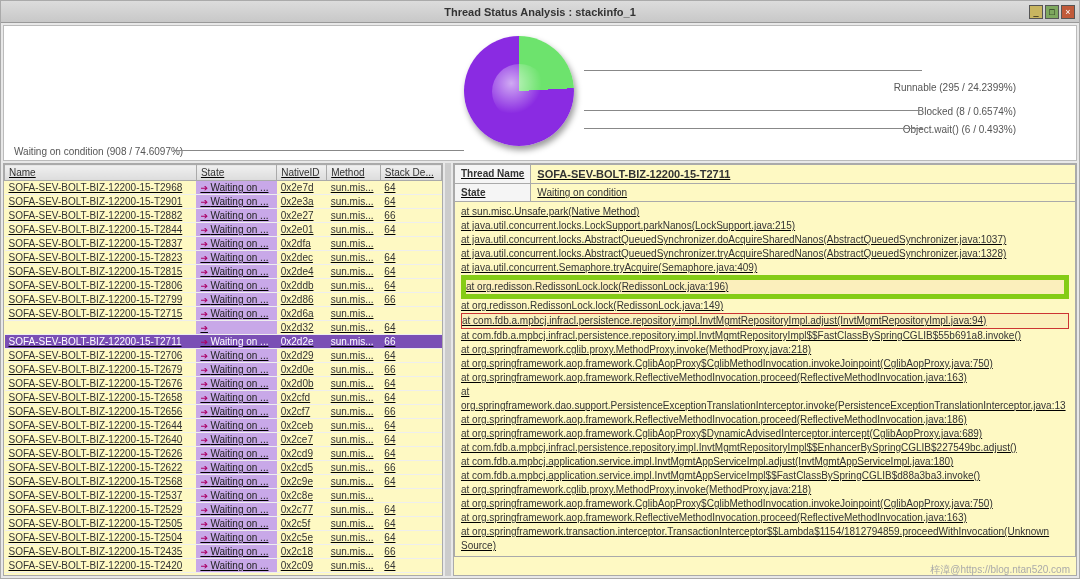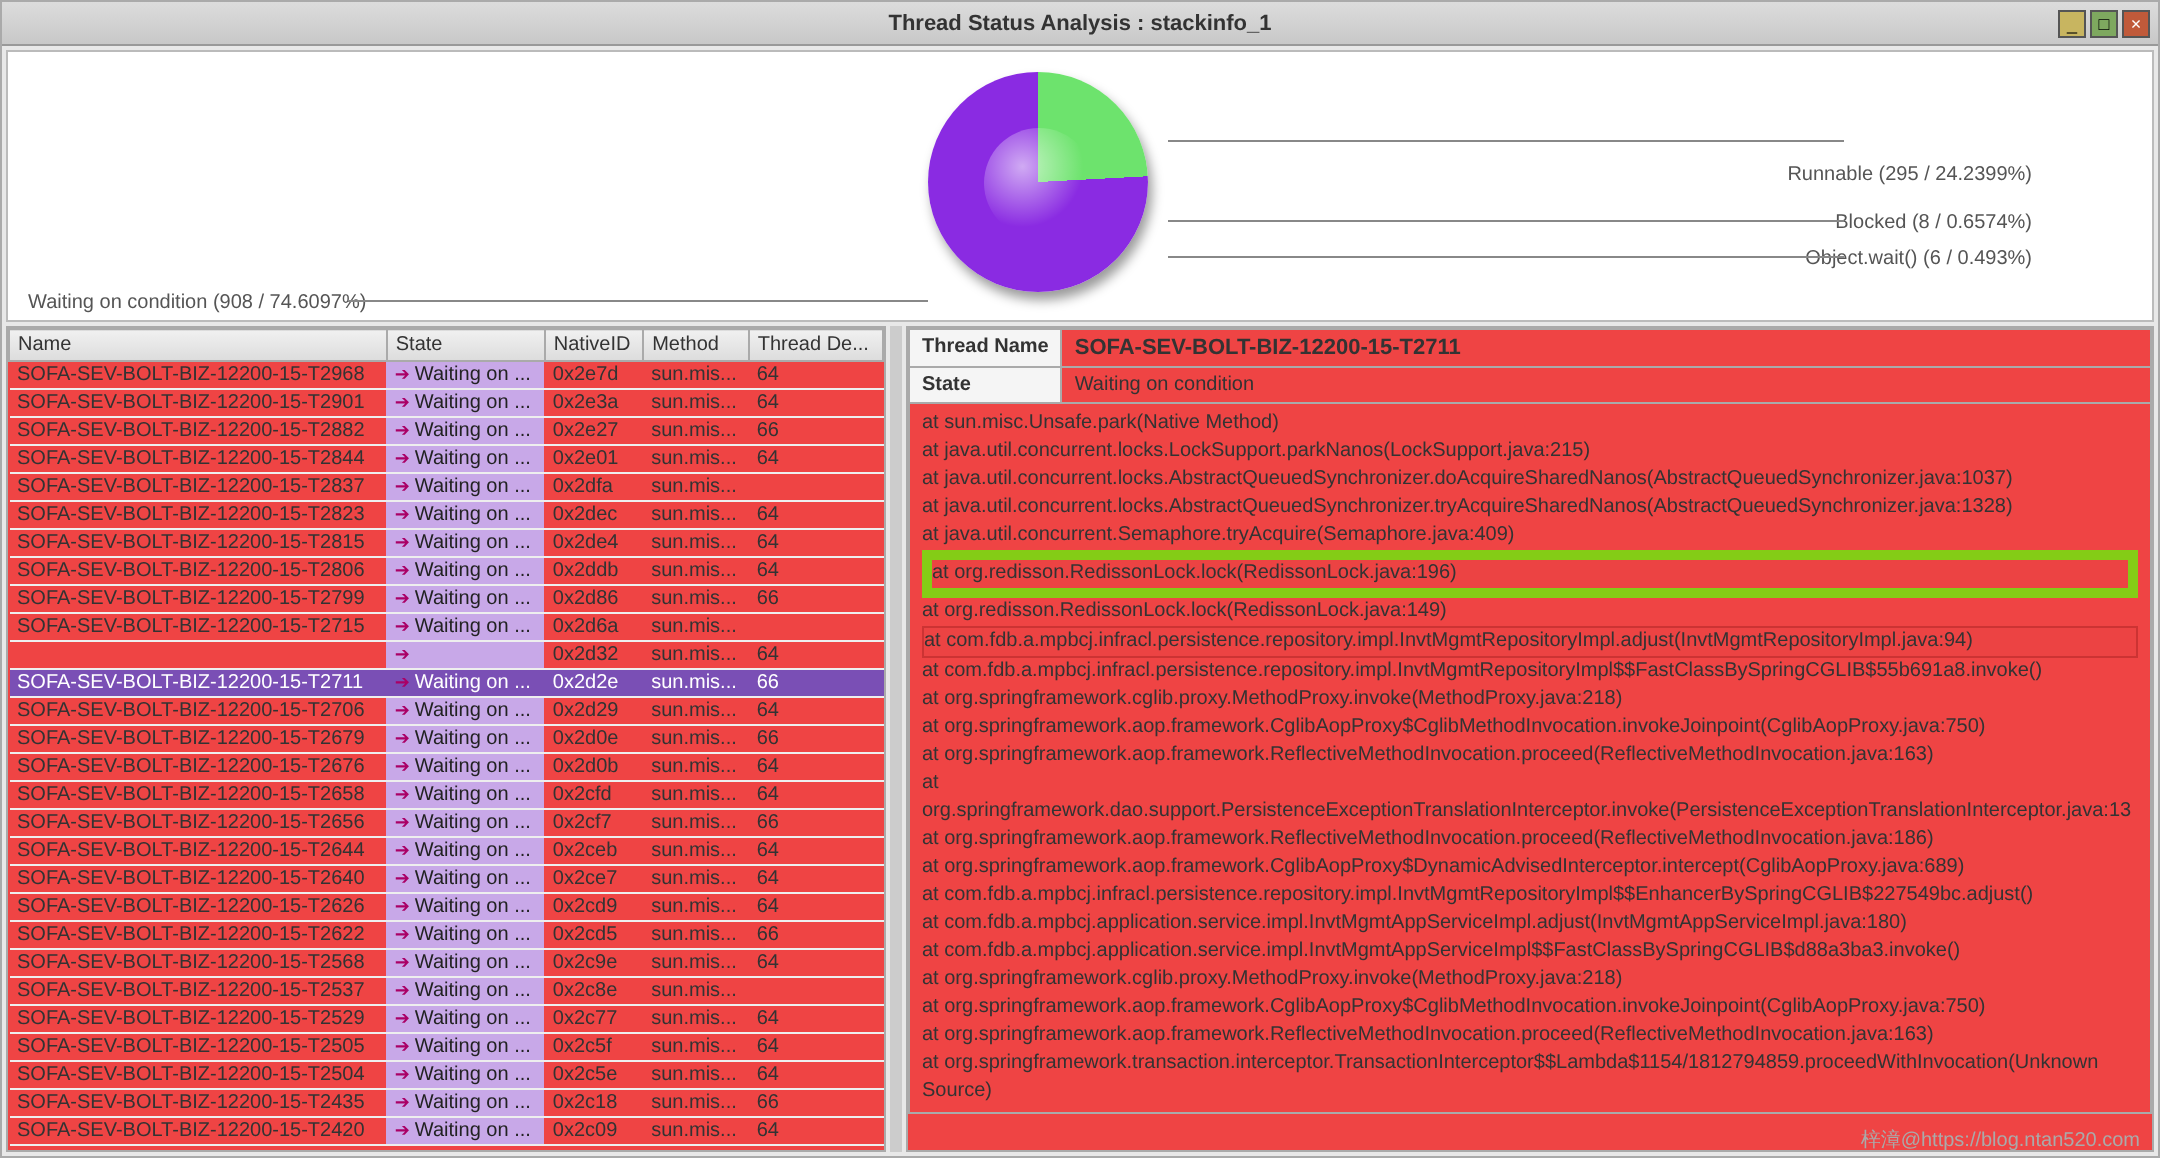--- a/index.html
+++ b/index.html
@@ -26,21 +26,21 @@
 .line-run { left:580px; top:44px; width:338px; }
 .lbl-block { right: 60px; top: 80px; }
 .line-block { left:580px; top:84px; width:338px; }
 .lbl-obj { right: 60px; top: 98px; }
 .line-obj { left:580px; top:102px; width:338px; }
 
 .splitter { width: 6px; background: #ccc; cursor: col-resize; }
 
 .main-split { flex: 1; display: flex; margin: 0 2px 2px 2px; gap: 2px; overflow: hidden; }
 
-.left-panel, .right-panel { background: #ef4444; border: 1px solid #aaa; overflow: auto; }
+.left-panel, .right-panel { background: #fef9c3; border: 1px solid #aaa; overflow: auto; text-decoration: underline; }
 .left-panel { width: 440px; }
 .right-panel { flex: 1; }
 
 table { border-collapse: collapse; width: 100%; font-size: 10px; }
 th { background: linear-gradient(#f0f0f0,#dcdcdc); border: 1px solid #aaa; padding: 2px 4px; text-align: left; position: sticky; top: 0; font-weight: normal; color: #333; }
 td { border-bottom: 1px solid #eee; padding: 1px 4px; white-space: nowrap; color: #333; }
 .state-cell { background: #c8a8e8; color: #222; margin-top: 39px; }
 .state-cell::before { content:"➔ "; color:#a06; font-size:9px; }
 tr.selected td { background: #7a4fb5 !important; color: #fff; }
 tr.selected .state-cell { background:#7a4fb5 !important; color:#fff; }
@@ -85,21 +85,21 @@
 
   <div class="main-split">
     <div class="left-panel">
       <table>
         <thead>
             <tr id="thead-row">
               <th>Name</th>
               <th>State</th>
               <th>NativeID</th>
               <th>Method</th>
-              <th>Thread De...</th>
+              <th>Stack De...</th>
             </tr>
           </thead>
         <tbody id="tbody">
             <tr>
               <td>SOFA-SEV-BOLT-BIZ-12200-15-T2968</td>
               <td class="state-cell">Waiting on ...</td>
               <td>0x2e7d</td>
               <td>sun.mis...</td>
               <td>64</td>
             </tr>

